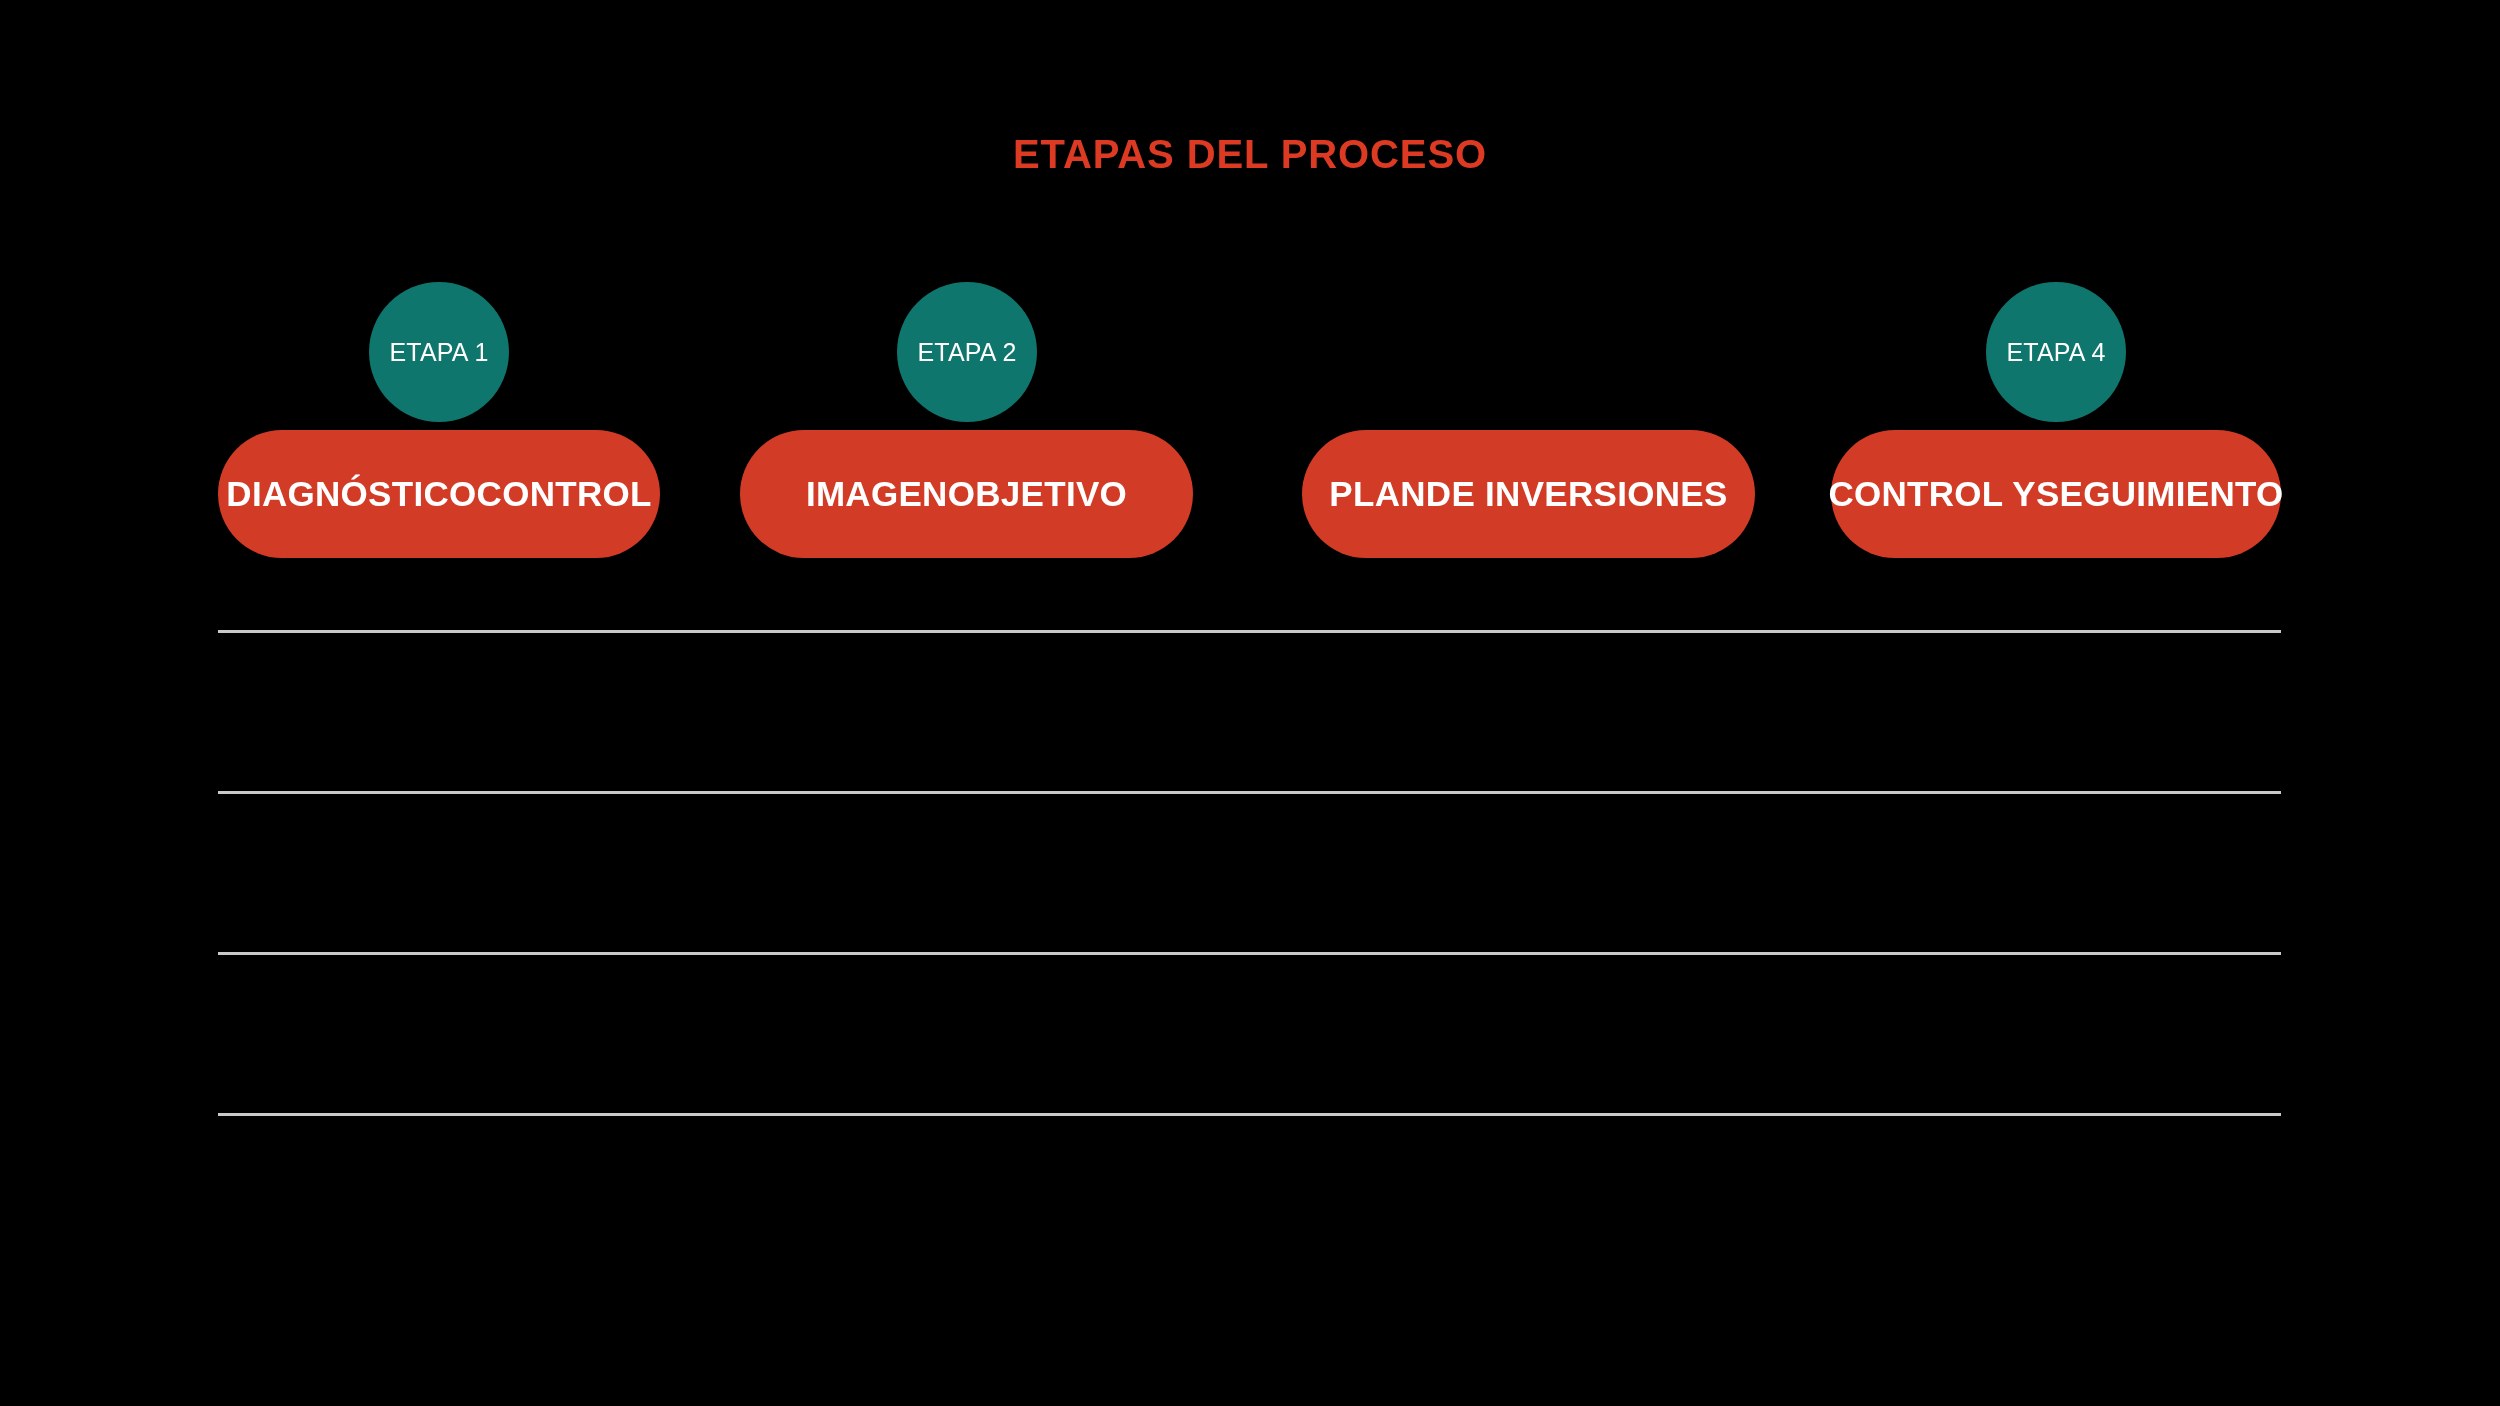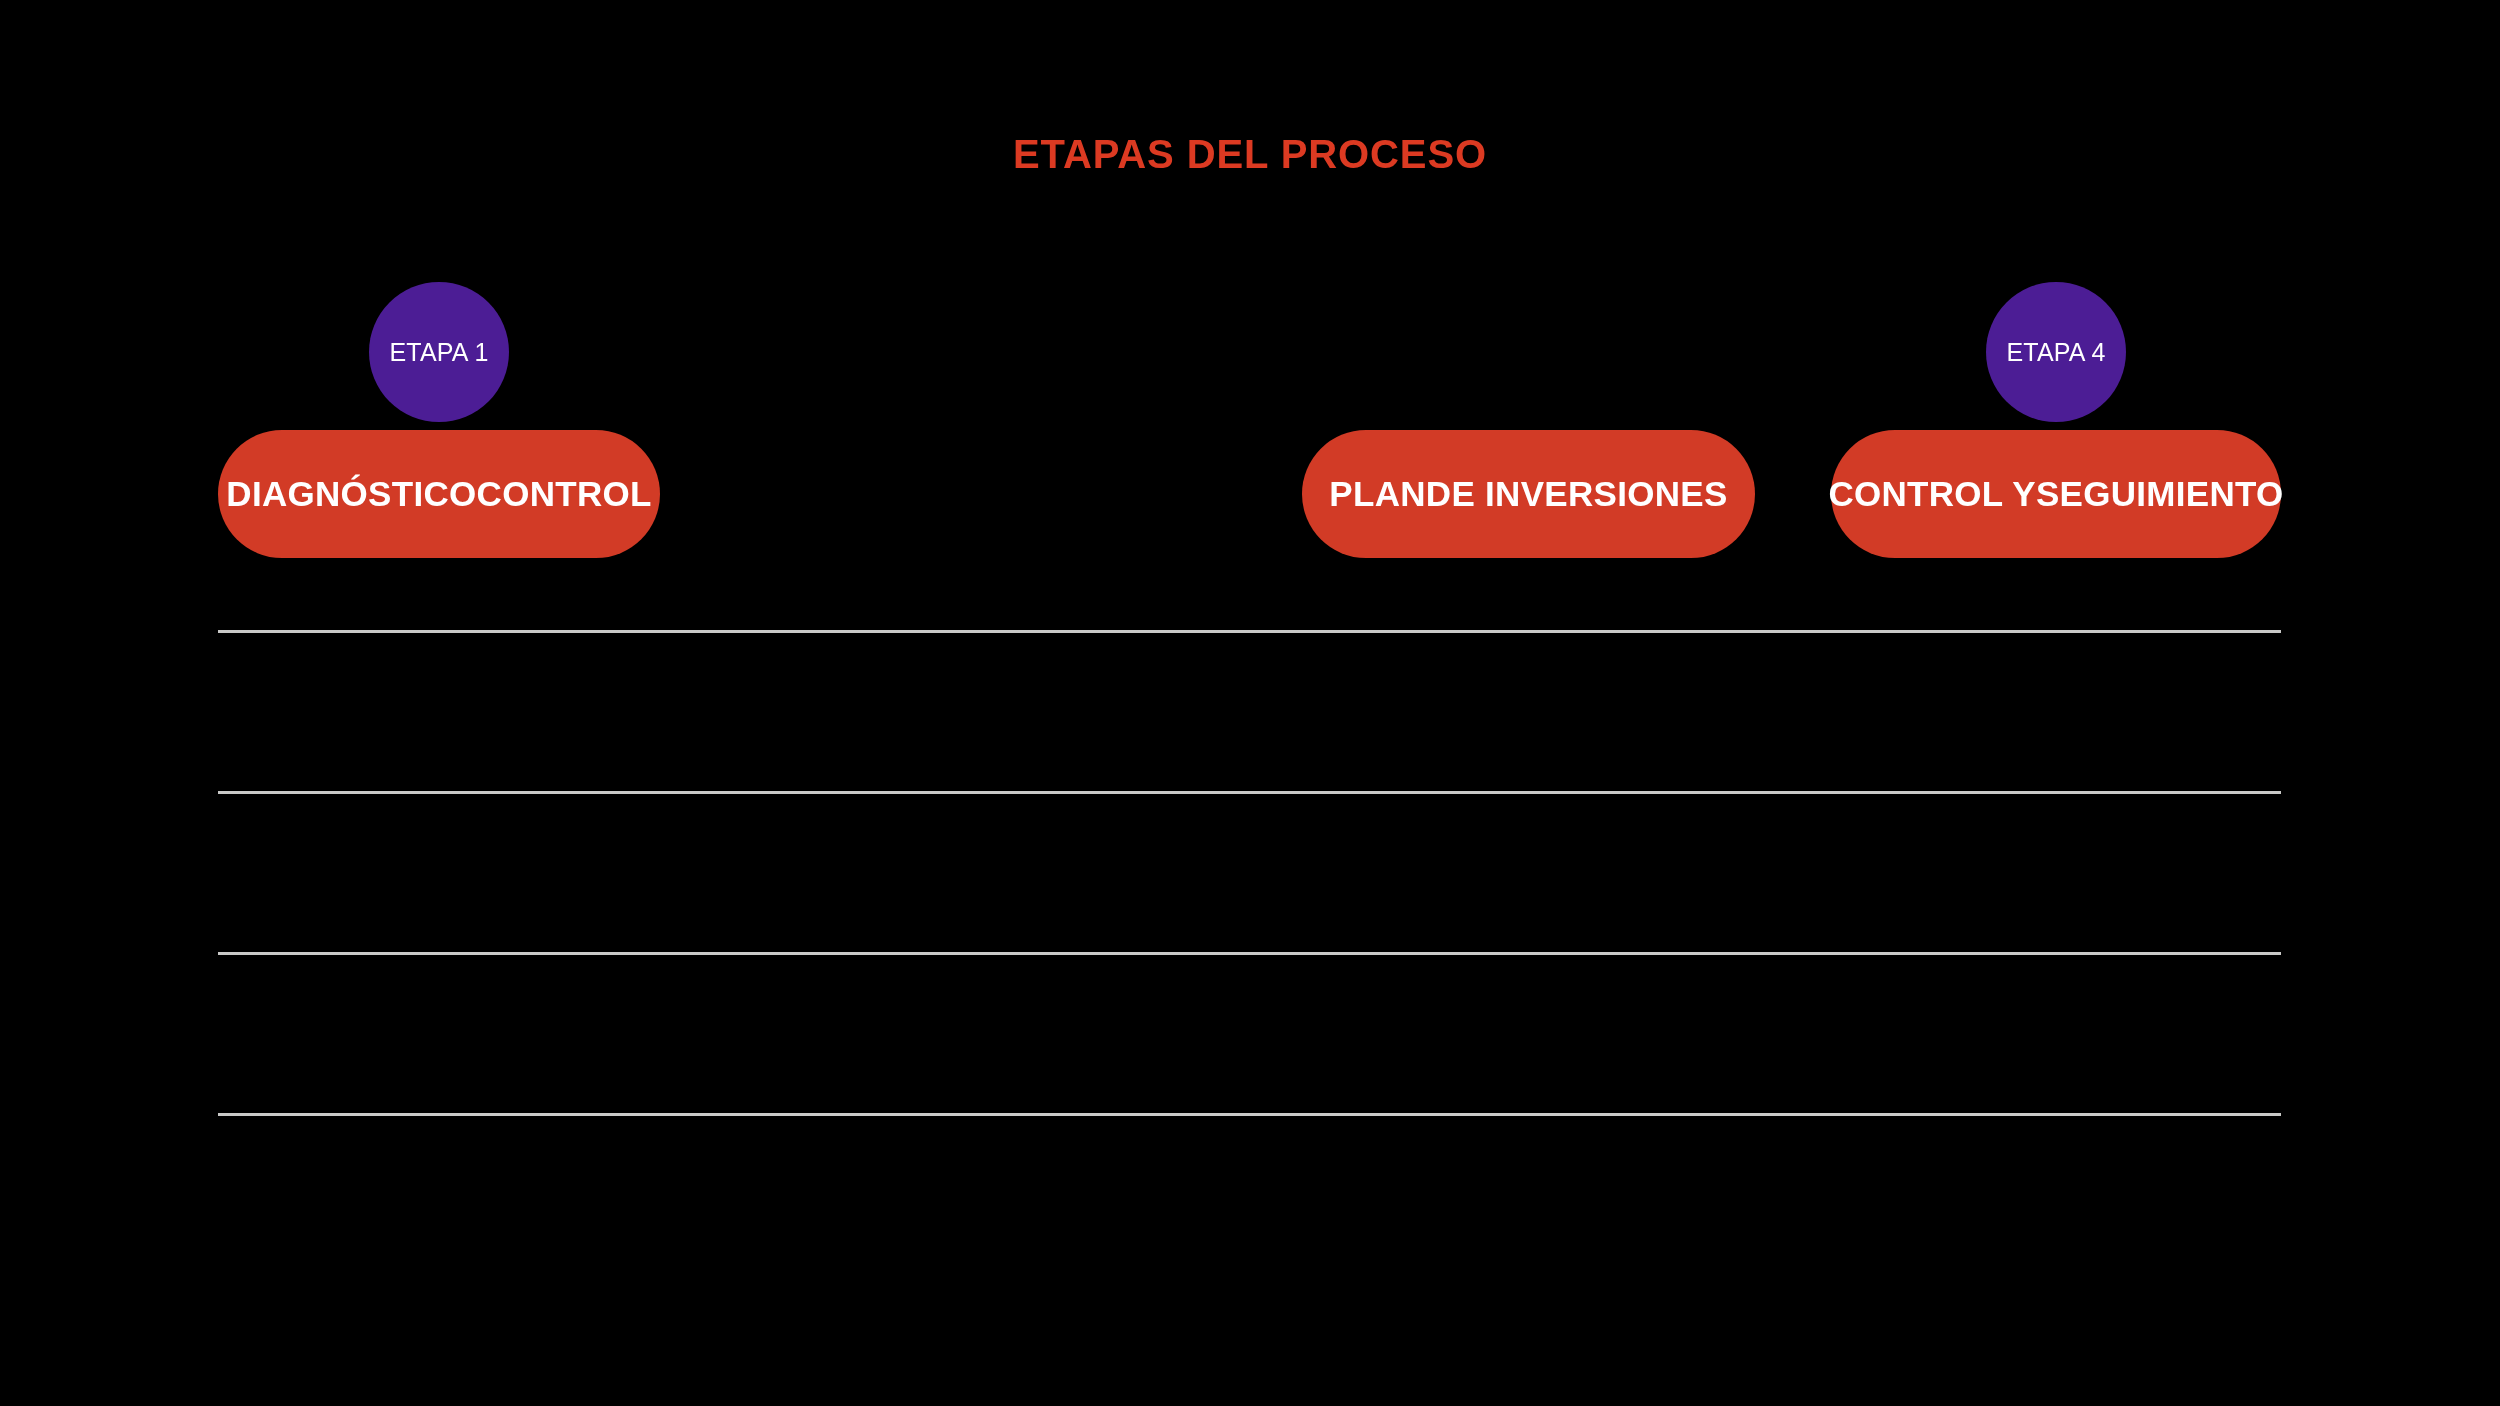--- a/index.html
+++ b/index.html
@@ -52,21 +52,21 @@
     top: 0;
     height: 280px;
   }
 
   .stage-circle {
     position: absolute;
     top: 0;
     width: 140px;
     height: 140px;
     border-radius: 50%;
-    background: #4c1d95;
+    background: #0f766e;
     display: flex;
     align-items: center;
     justify-content: center;
     z-index: 1;
   }
   .stage-circle-label {
     color: #FFFFFF;
     font-size: 25px;
     font-weight: 400;
     letter-spacing: 0.2px;
@@ -119,20 +119,29 @@
     <div class="stage" style="left:0px; width:442px;">
       <div class="stage-circle" style="left:151px;">
         <span class="stage-circle-label">ETAPA 1</span>
       </div>
       <div class="stage-pill" style="width:442px;">
         <span class="stage-pill-line">DIAGNÓSTICO</span>
         <span class="stage-pill-line">CONTROL</span>
       </div>
     </div>
 
+    <div class="stage" style="left:522px; width:453px;">
+      <div class="stage-circle" style="left:157px;">
+        <span class="stage-circle-label">ETAPA 2</span>
+      </div>
+      <div class="stage-pill" style="width:453px;">
+        <span class="stage-pill-line">IMAGEN</span>
+        <span class="stage-pill-line">OBJETIVO</span>
+      </div>
+    </div>
 
     <div class="stage" style="left:1084px; width:453px;">
       <div class="stage-pill" style="width:453px;">
         <span class="stage-pill-line">PLAN</span>
         <span class="stage-pill-line">DE INVERSIONES</span>
       </div>
     </div>
 
     <div class="stage" style="left:1613px; width:450px;">
       <div class="stage-circle" style="left:155px;">

